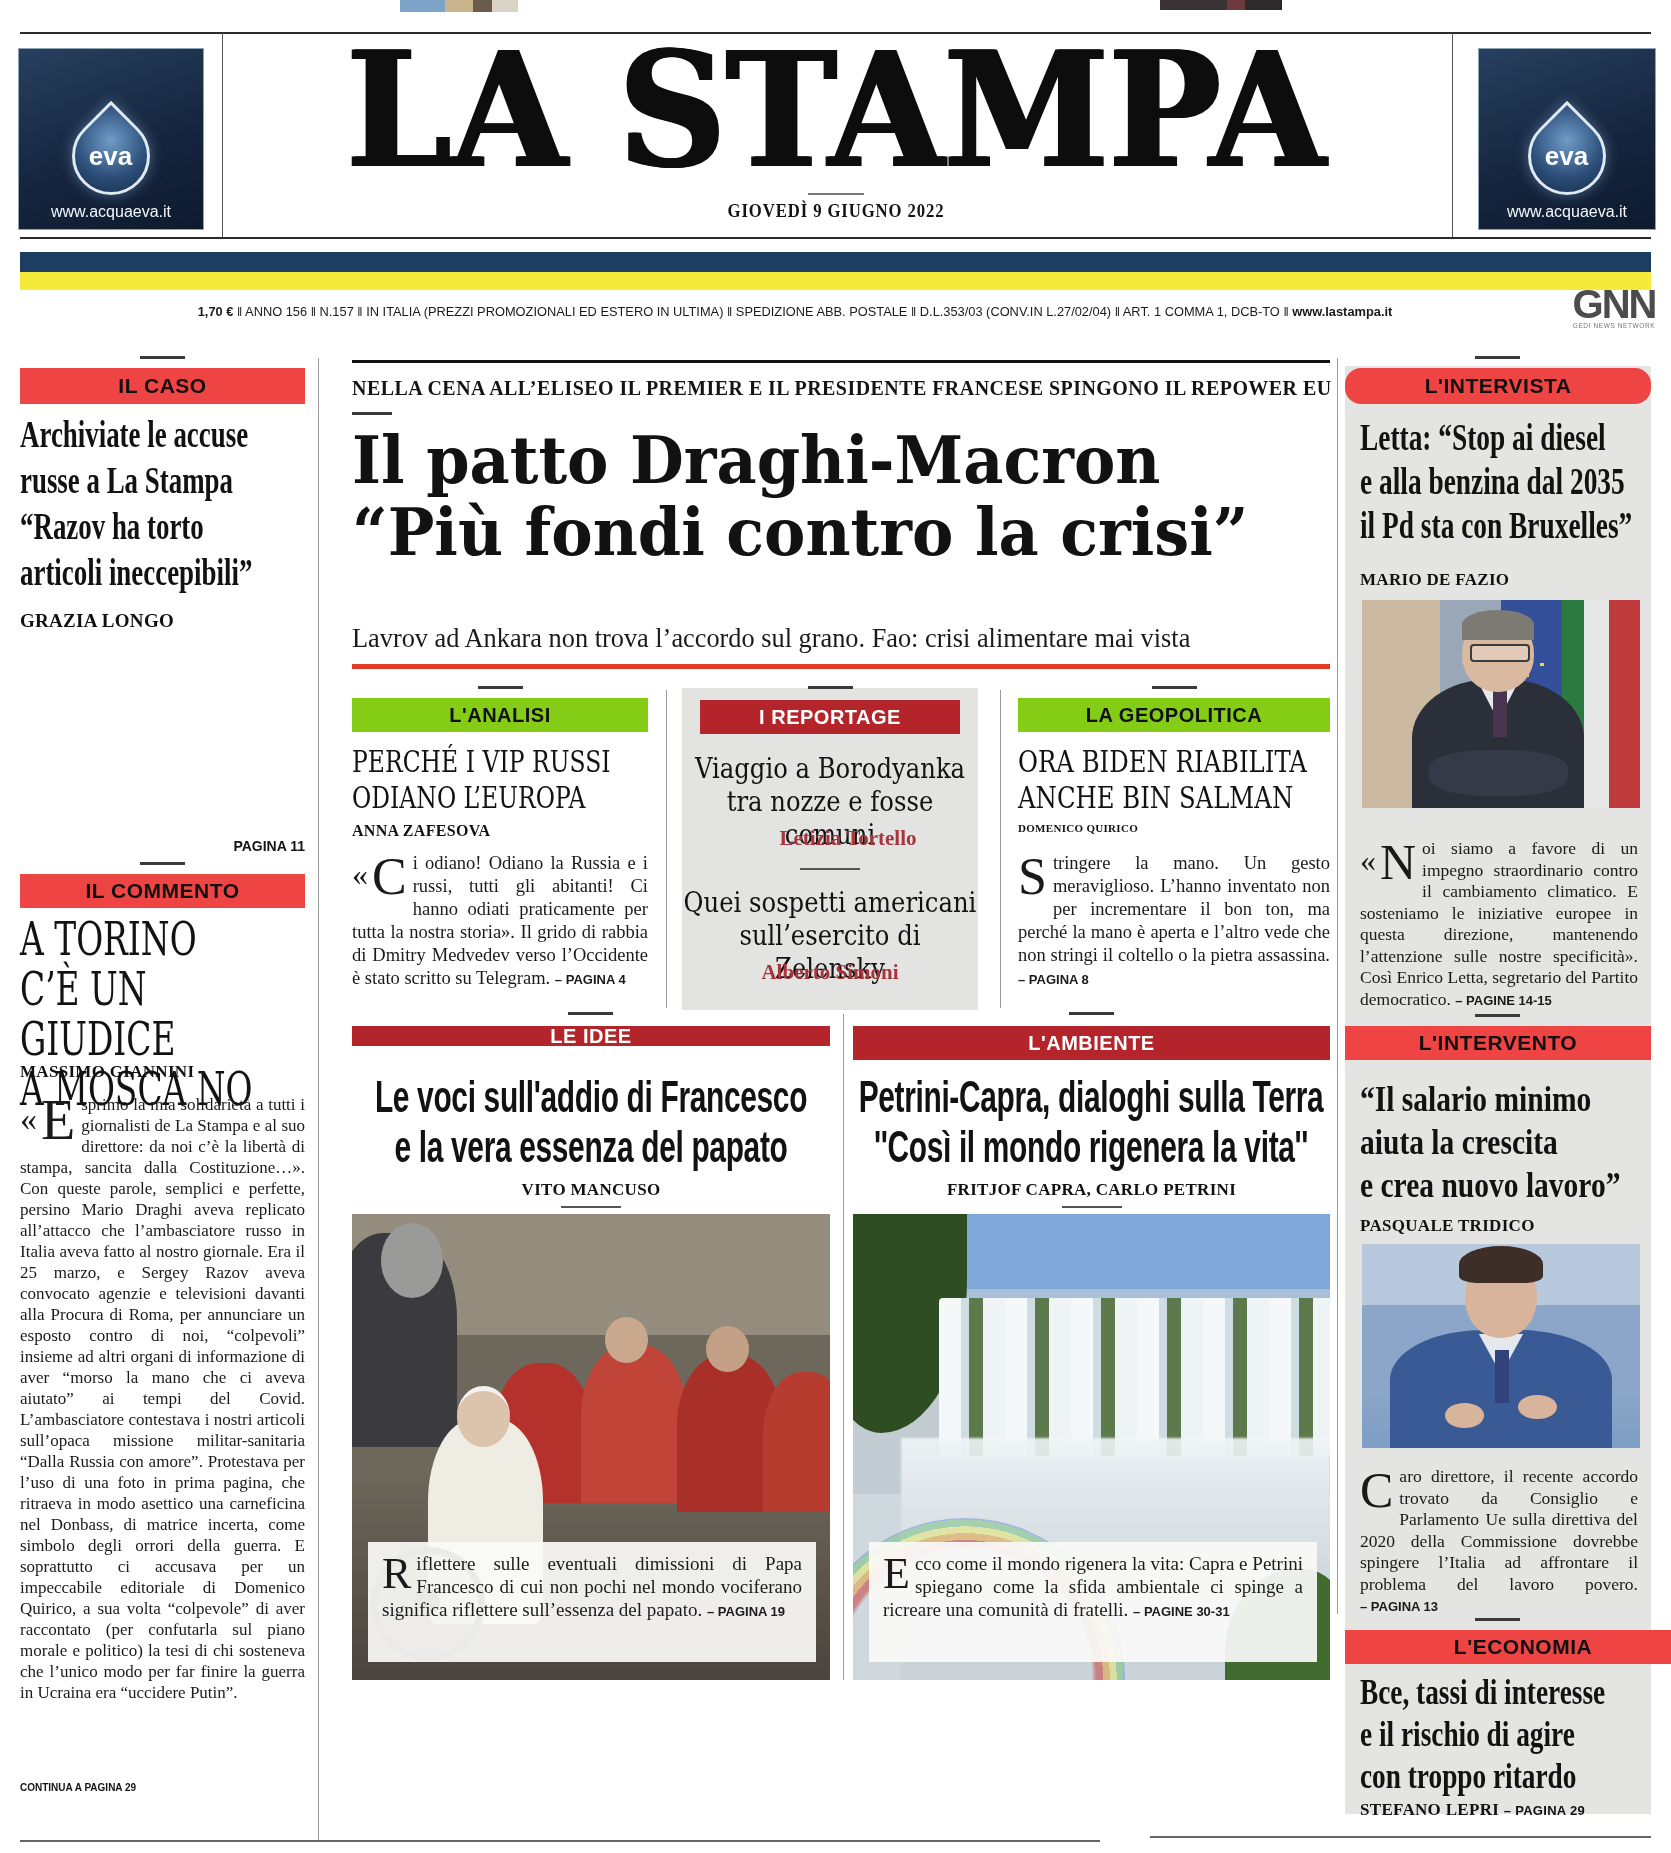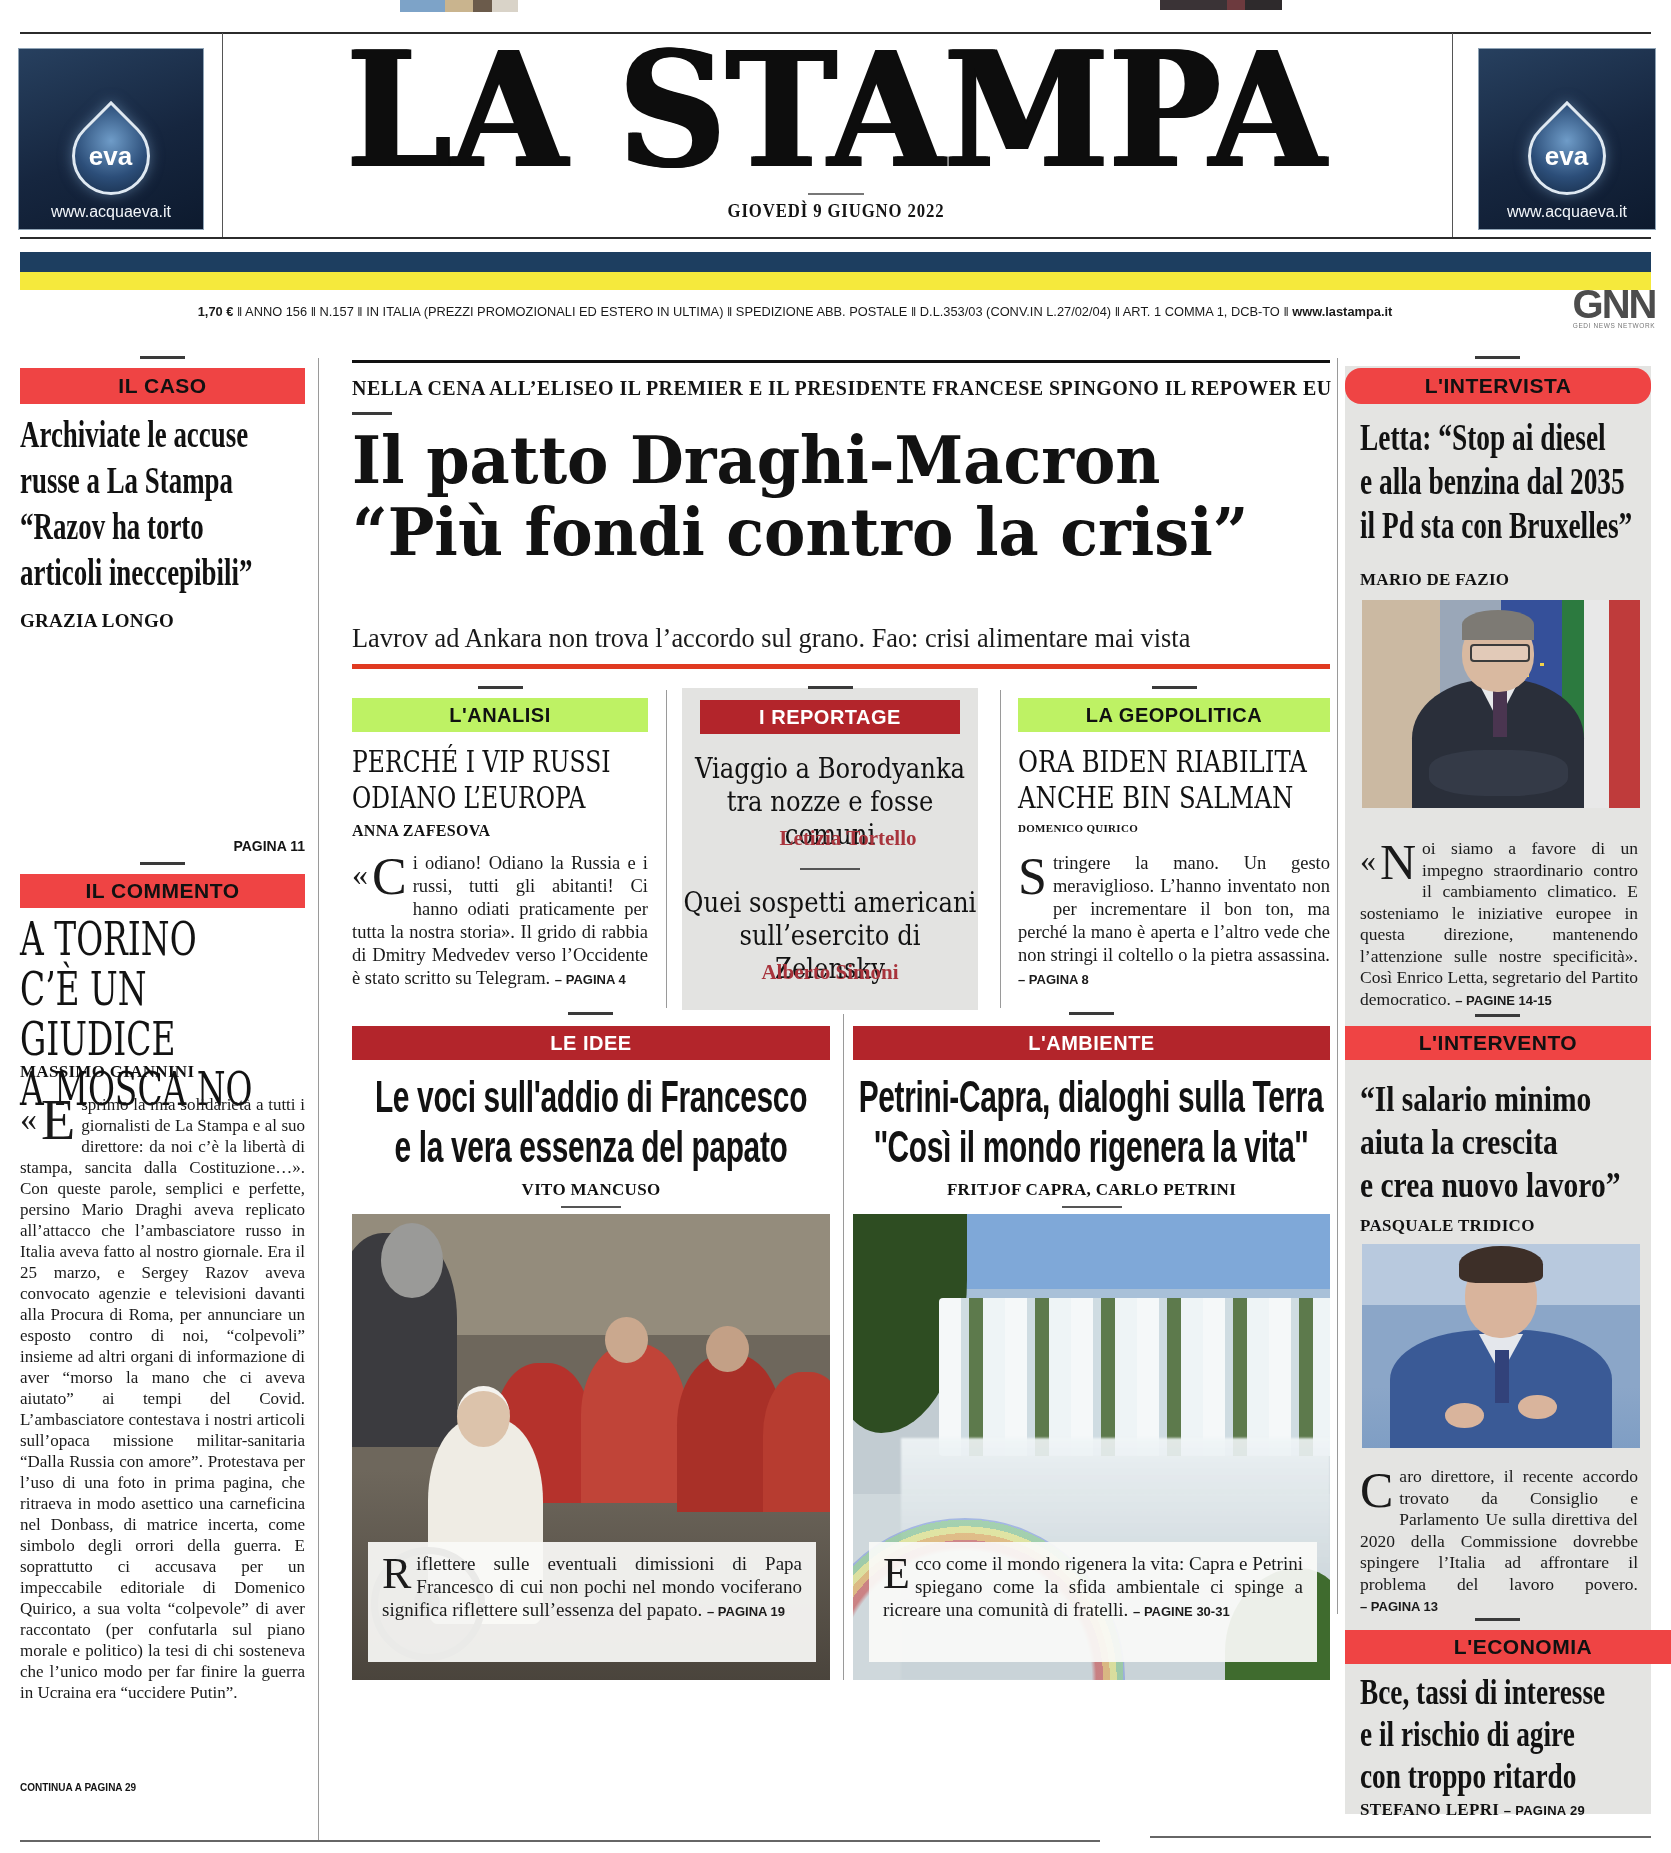--- a/index.html
+++ b/index.html
@@ -4,21 +4,21 @@
 <style>
   html,body{margin:0;padding:0;background:#fff;}
   #page{position:relative;width:1671px;height:1853px;background:#fff;overflow:hidden;
         font-family:"Liberation Serif",serif;color:#141414;}
   .abs{position:absolute;}
   .rule{position:absolute;background:#2b2b2b;}
   .dash{position:absolute;background:#3a3a3a;height:3px;}
   .kbox{position:absolute;display:flex;align-items:center;justify-content:center;
         font-family:"Liberation Sans",sans-serif;font-weight:700;font-size:21px;letter-spacing:.5px;color:#111;}
   .kyellow{background:#ef4444;}
-  .kgray{background:#bef264;}
+  .kgray{background:#84cc16;}
   .kred{background:#b3252b;color:#fff;}
   .hl{position:absolute;font-weight:700;color:#121212;}
   .condL{transform-origin:0 0;}
   .condC{transform-origin:50% 0;text-align:center;}
   .byline{position:absolute;font-weight:700;font-size:17px;letter-spacing:.3px;color:#111;}
   .body{position:absolute;text-align:justify;color:#1a1a1a;overflow:hidden;}
   .guil{float:left;font-size:40px;line-height:.9;margin:14px 4px 0 0;font-weight:400;}
   .cap{float:left;font-size:60px;line-height:.82;margin:4px 6px 0 0;font-weight:400;}
   .pref{font-family:"Liberation Sans",sans-serif;font-weight:700;font-size:13px;white-space:nowrap;}
   .photo{position:absolute;overflow:hidden;background:#888;}
@@ -160,21 +160,21 @@
   </div>
   <div class="byline" style="left:1018px;top:822px;font-size:11px;">DOMENICO QUIRICO</div>
   <div class="body" style="left:1018px;top:852px;width:312px;height:158px;font-size:18.5px;line-height:23px;">
     <span class="cap" style="font-size:52px;">S</span>
     <span>tringere la mano. Un gesto meraviglioso. L’hanno inventato non per incrementare il bon ton, ma perché la mano è aperta e l’altro vede che non stringi il coltello o la pietra assassina.</span>
     <span class="pref">– PAGINA 8</span>
   </div>
 
   <div class="vr" style="left:843px;top:1014px;height:666px;"></div>
   <div class="dash" style="left:568px;top:1012px;width:45px;"></div>
-  <div class="kbox kred" style="left:352px;top:1026px;width:478px;height:34px;font-size:20px;">LE IDEE</div>
+  <div class="kbox kred" style="left:352px;top:1026px;width:478px;height:20px;font-size:20px;">LE IDEE</div>
   <div class="hl condC" style="left:241px;top:1072px;width:700px;transform:scaleX(.68);font-family:'Liberation Sans',sans-serif;font-weight:700;font-size:44px;line-height:50px;letter-spacing:-.5px;">
     <div>Le voci sull'addio di Francesco</div>
       <div>e la vera essenza del papato</div>
   </div>
   <div class="abs byline" style="left:352px;top:1180px;width:478px;text-align:center;">VITO MANCUSO</div>
   <div class="dash" style="left:561px;top:1206px;width:60px;height:1.5px;background:#555;"></div>
   <div class="photo" style="left:352px;top:1214px;width:478px;height:466px;
        background:linear-gradient(180deg,#948c7c 0 26%,#6e675c 26% 55%,#4a443c 100%);">
     <div class="abs" style="left:-4%;top:4%;width:26%;height:46%;border-radius:40% 40% 0 0;background:#3b3b3f;"></div>
     <div class="abs" style="left:6%;top:2%;width:13%;height:16%;border-radius:50%;background:#9a9a98;"></div>

